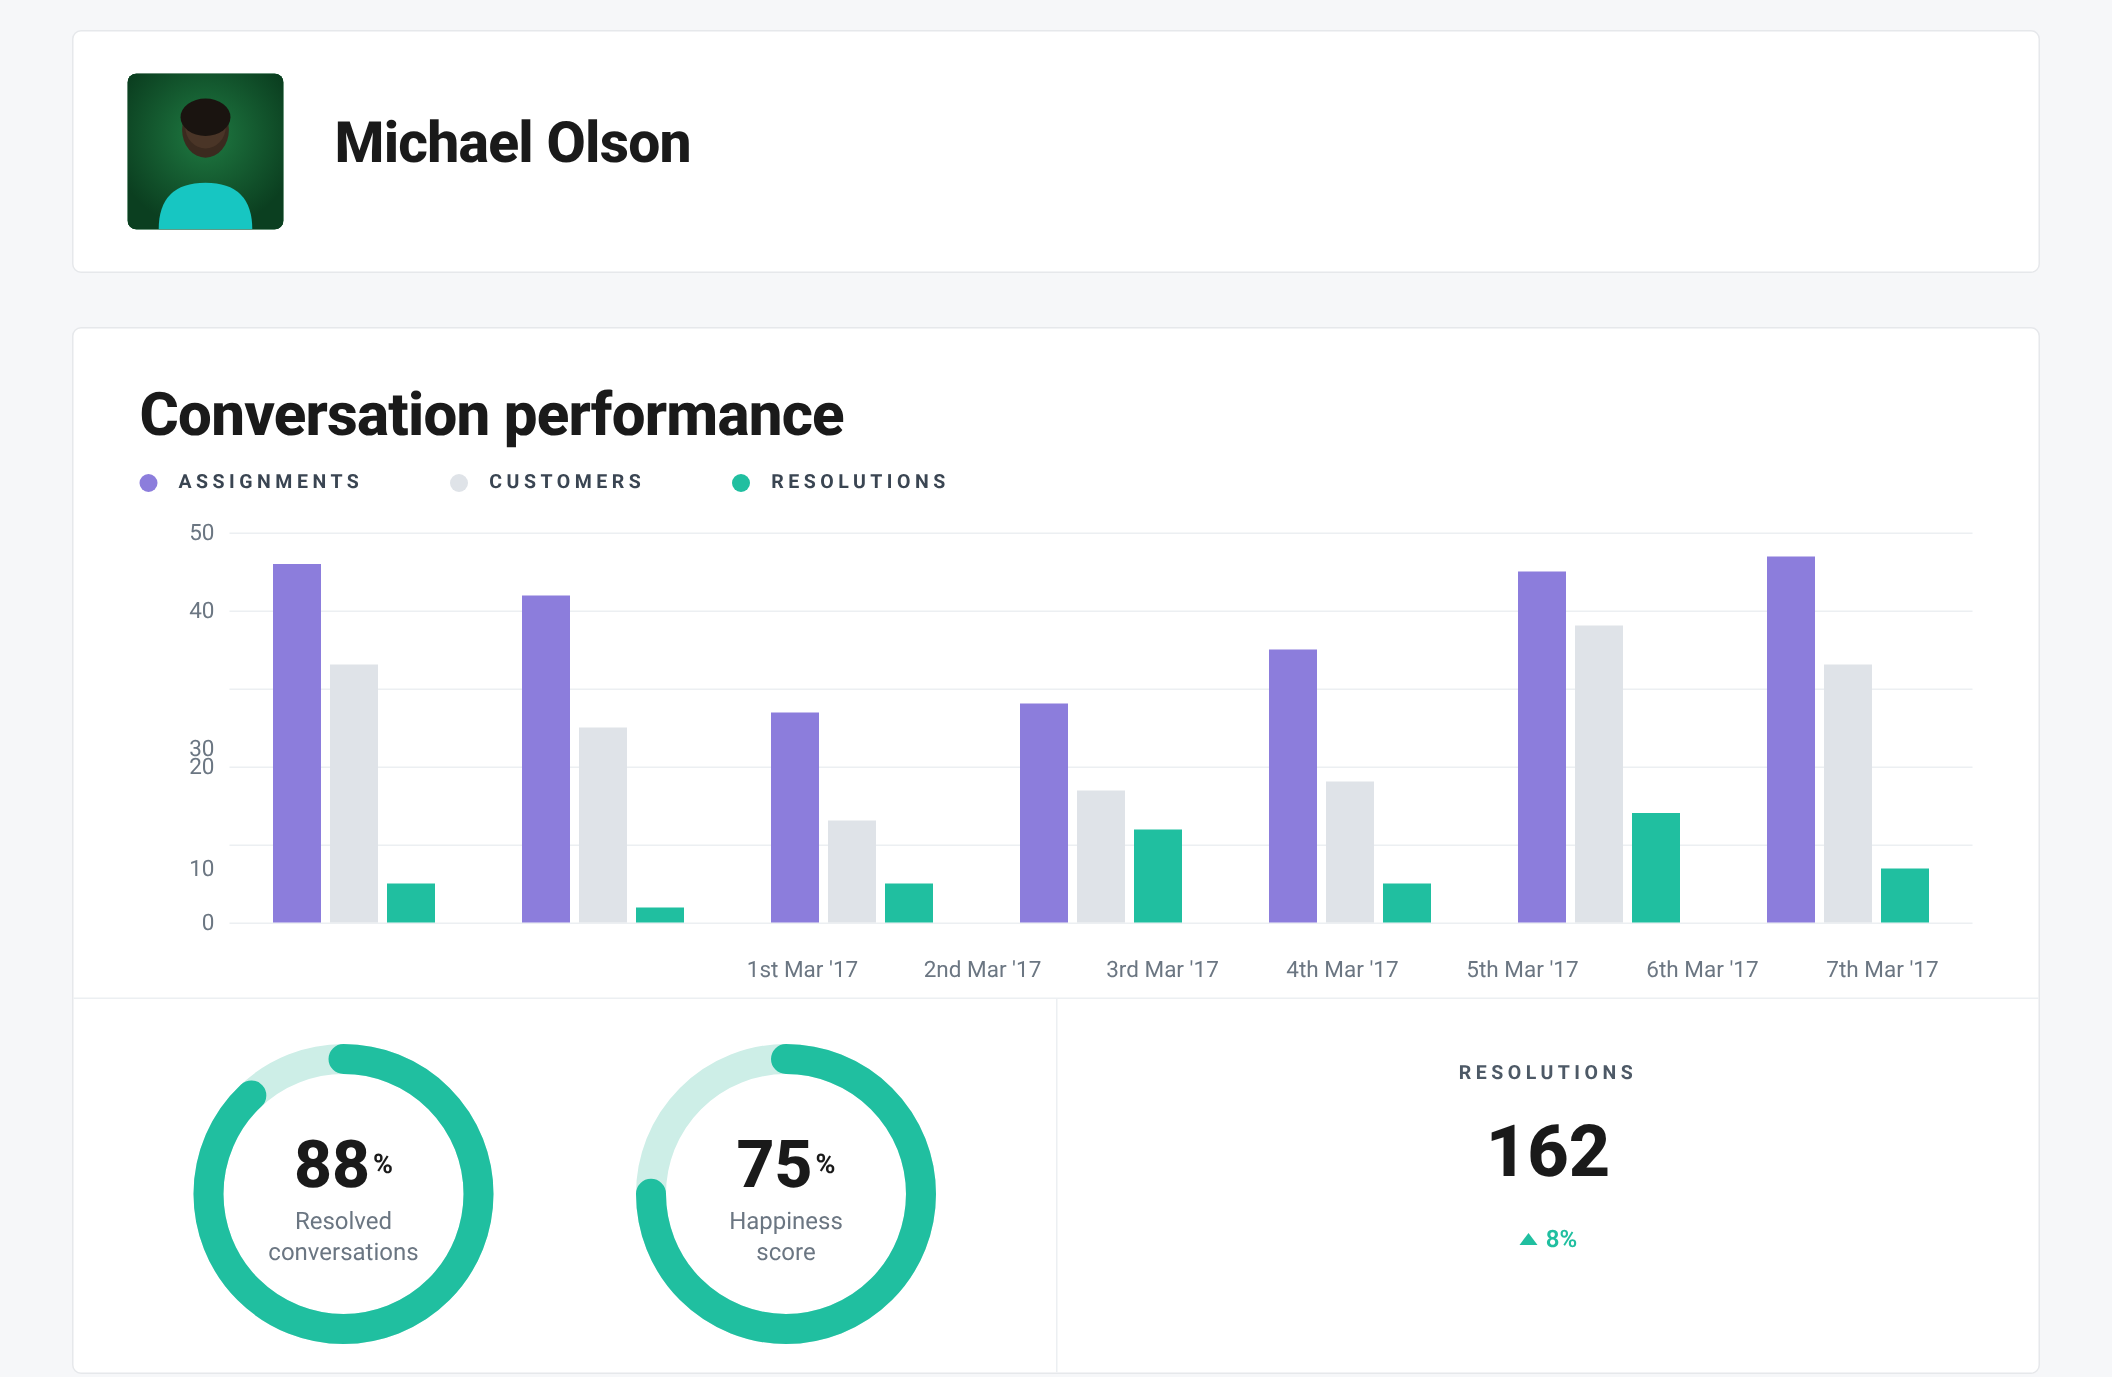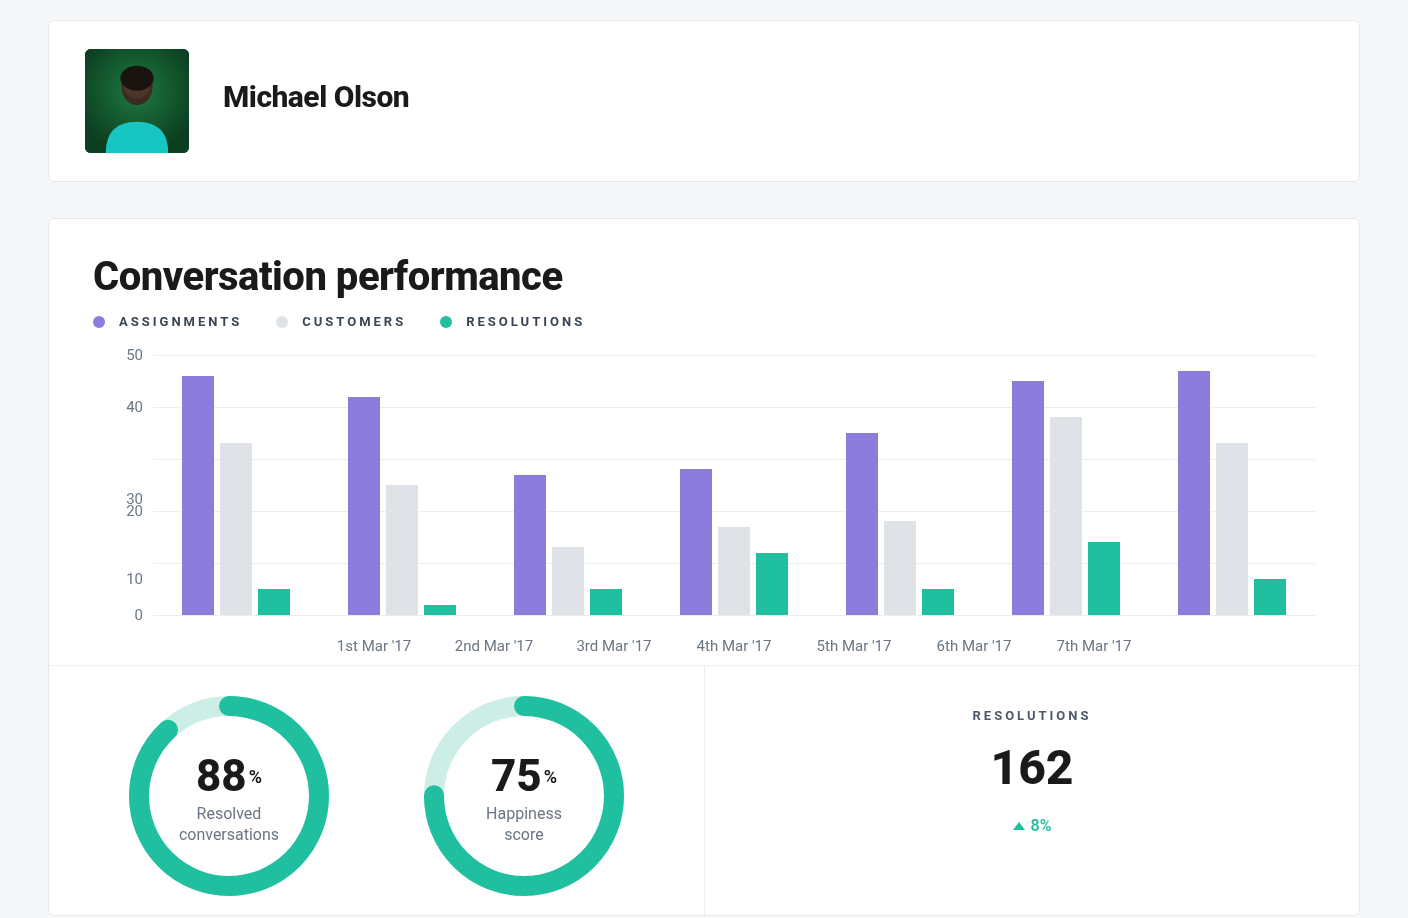--- a/index.html
+++ b/index.html
@@ -28,42 +28,42 @@
     width: 104px;
     height: 104px;
     border-radius: 6px;
     background: linear-gradient(135deg,#0c3f20 0%,#1a5f36 50%,#14532a 100%);
     position: relative;
     overflow: hidden;
     flex-shrink: 0;
   }
   .avatar svg { width:100%; height:100%; display:block; }
   .profile-name {
-    font-size: 30px;
+    font-size: 38px;
     font-weight: 800;
     letter-spacing: -0.5px;
     margin-bottom: 10px;
   }
   .profile-sub {
     font-size: 22px;
     color: #4d5966;
     line-height: 1.4;
   }
   .profile-sub b { color:#2a323c; font-weight:700; }
 
   .perf-card { padding: 34px 0 0 0; }
   .perf-title {
     font-size: 40px;
     font-weight: 800;
     letter-spacing: -0.5px;
     padding: 0 44px 14px 44px;
   }
   .legend {
     display: flex;
-    gap: 34px;
+    gap: 58px;
     padding: 0 44px 6px 44px;
     align-items: flex-end;
   }
   .legend-item {
     display: flex;
     align-items: center;
     gap: 14px;
     font-size: 13px;
     font-weight: 700;
     letter-spacing: 3px;
@@ -109,21 +109,21 @@
     align-items: flex-end;
     gap: 6px;
     height: 100%;
     position: relative;
   }
   .bar { width: 32px; }
   .xlabels {
     position: absolute;
     left: 60px; right: 0; bottom: 0;
     display: flex;
-    justify-content: center;
+    justify-content: flex-end;
   }
   .xlabel {
     font-size: 15px;
     color: #6b7682;
     text-align: center;
     width: 120px;
   }
 
   .stats-row {
     display: flex;

